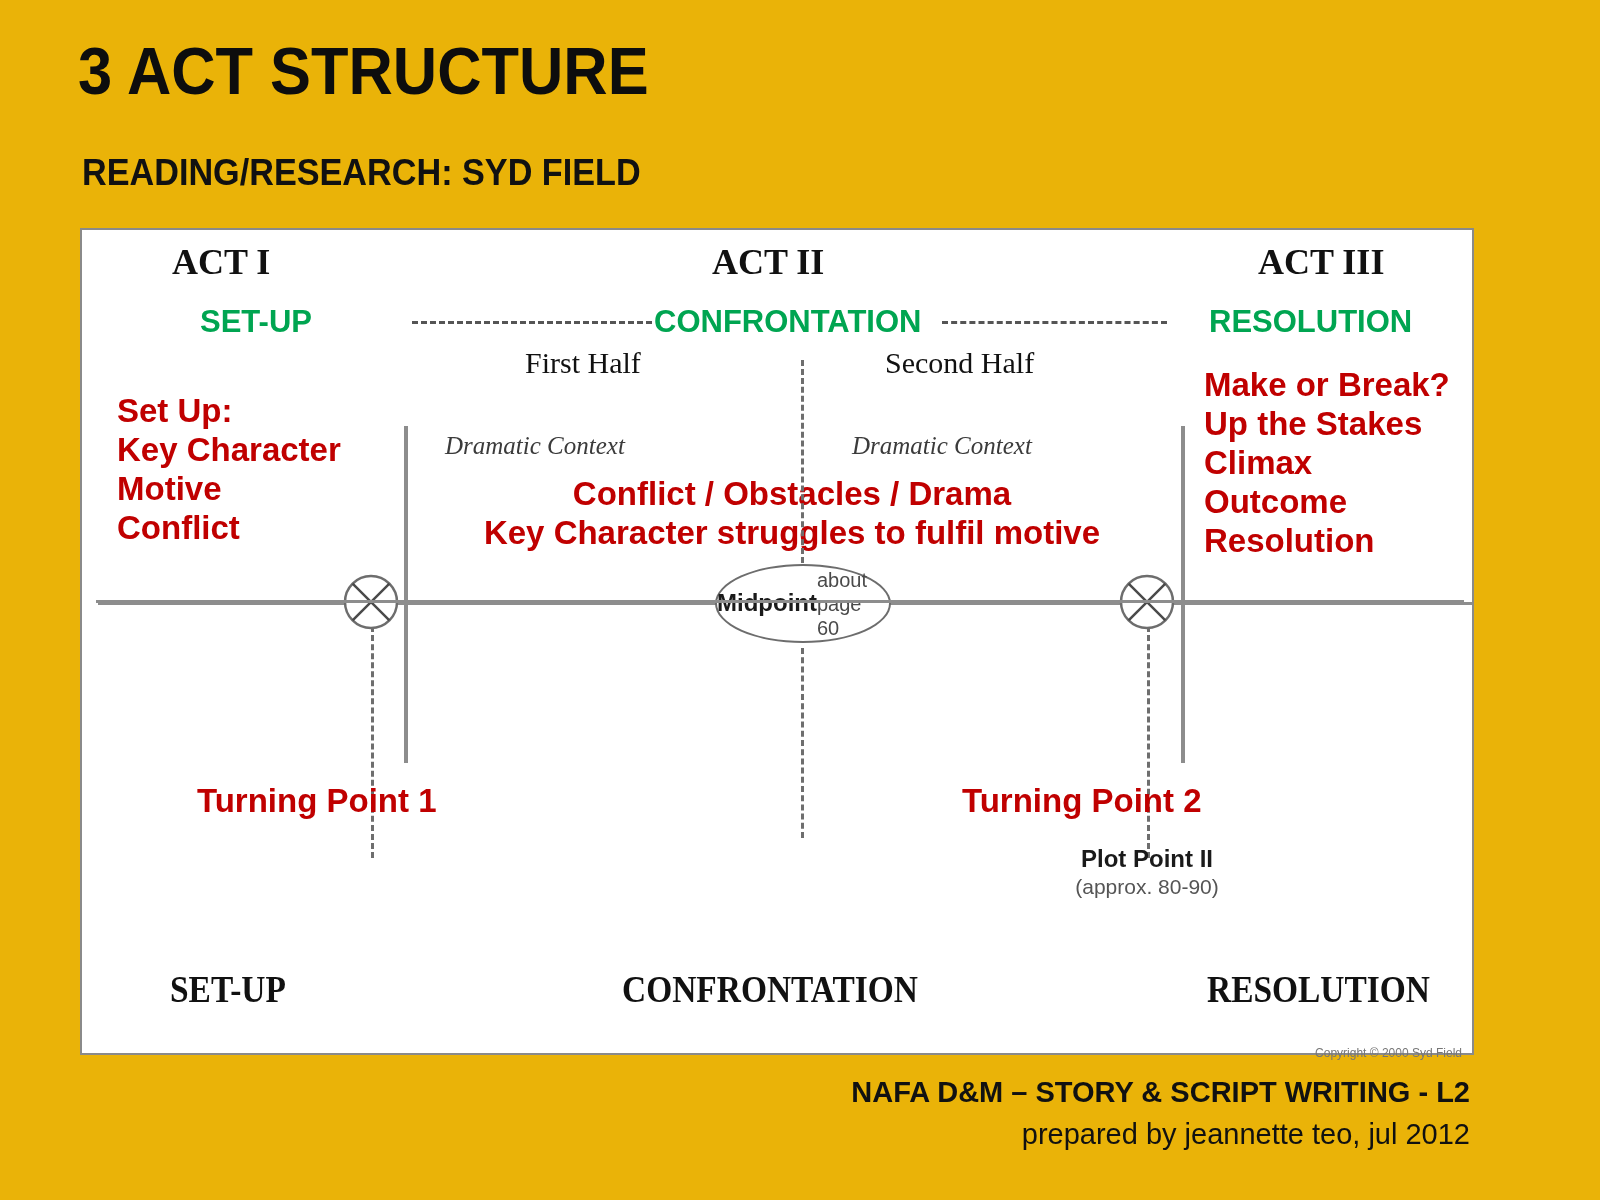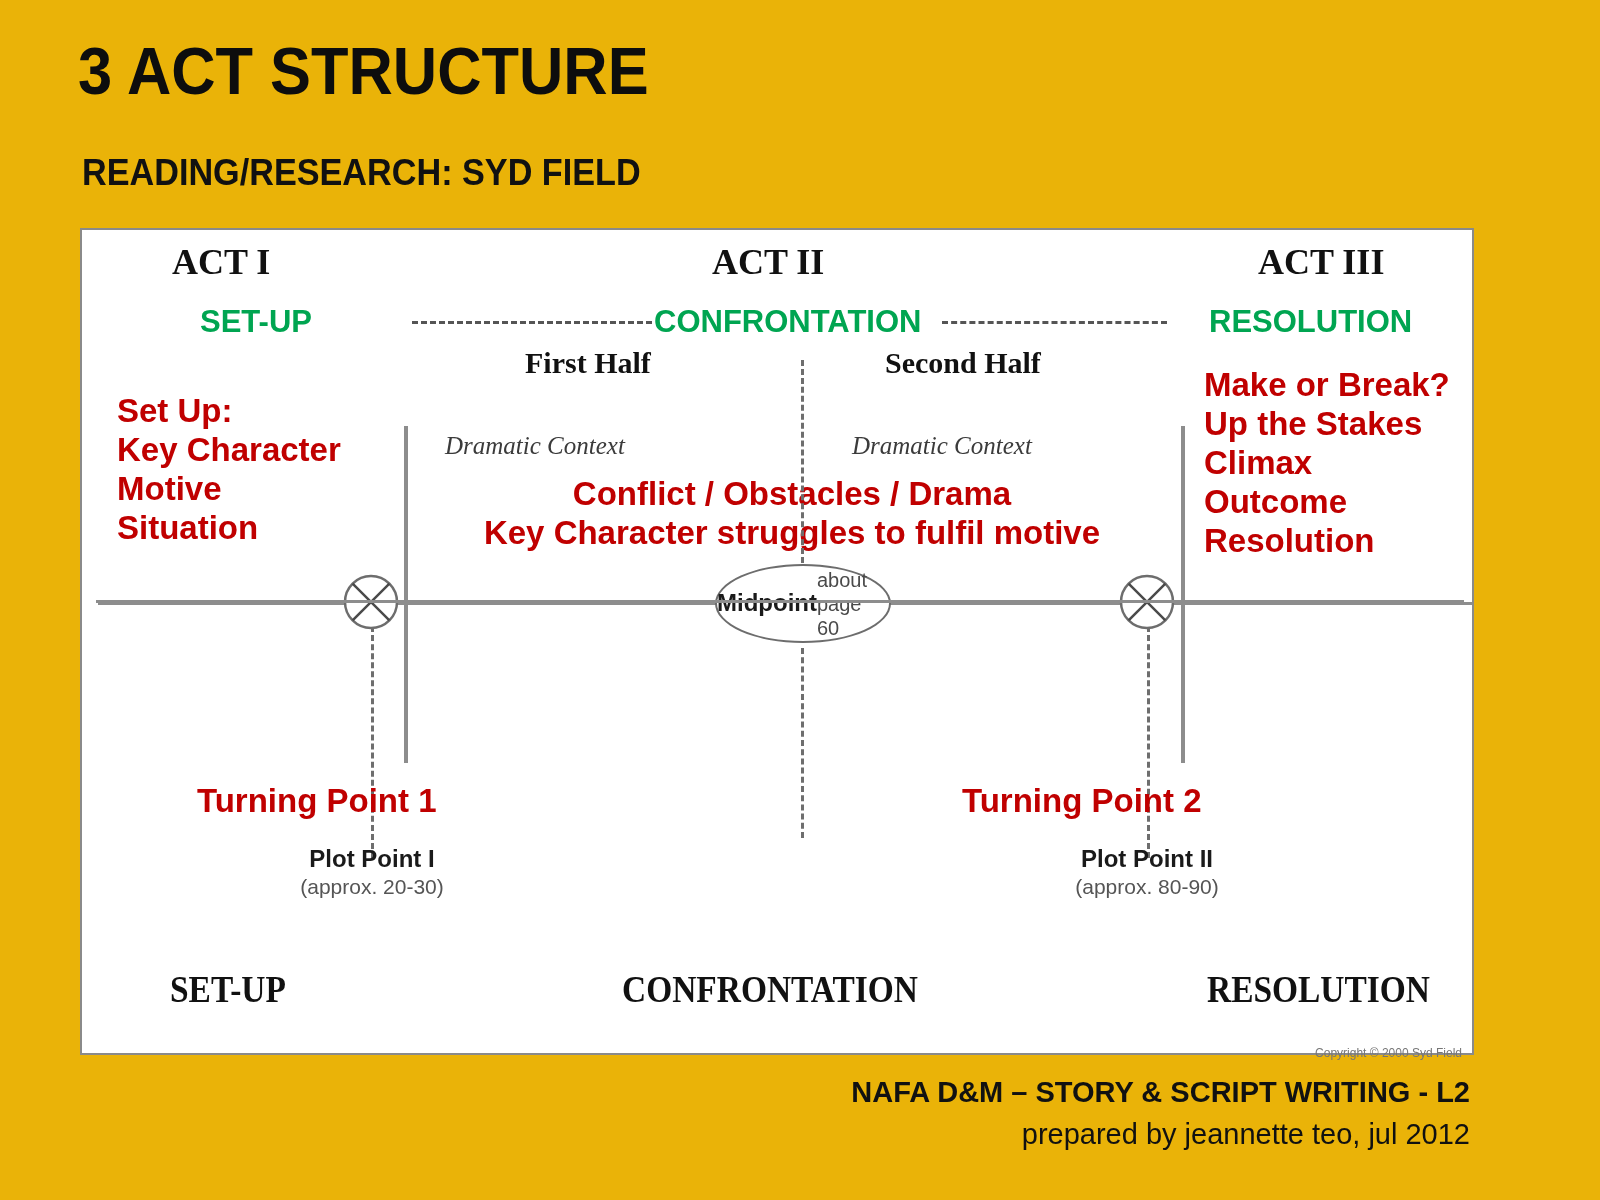--- a/index.html
+++ b/index.html
@@ -57,21 +57,21 @@
   .dashline {
     position: absolute; top: 91px; height: 0;
     border-top: 3px dashed #555;
   }
   .dash-left  { left: 330px; width: 240px; }
   .dash-right { left: 860px; width: 225px; }
 
   
   .half {
     position: absolute; font-family: "Liberation Serif", serif;
-    font-weight: bold; font-size: 30px; color: #111;
+    font-weight: normal; font-size: 30px; color: #111;
     white-space: nowrap; line-height: 1;
   }
   .half1 { left: 443px; top: 118px; }
   .half2 { left: 803px; top: 118px; }
 
   
   .dctx {
     position: absolute; font-family: "Liberation Serif", serif;
     font-style: italic; font-size: 25px; color: #3b3b3b;
     white-space: nowrap; line-height: 1;
@@ -191,21 +191,21 @@
 
     <div class="half half1">First Half</div>
     <div class="half half2">Second Half</div>
 
     <div class="dctx dctx1">Dramatic Context</div>
     <div class="dctx dctx2">Dramatic Context</div>
 
     <div class="red red-left">Set Up:
 Key Character
 Motive
-Situation</div>
+Conflict</div>
     <div class="red red-center">Conflict / Obstacles / Drama
 Key Character struggles to fulfil motive</div>
     <div class="red red-right">Make or Break?
 Up the Stakes
 Climax
 Outcome
 Resolution</div>
 
     <div class="spine"></div>
     <div class="vsolid vs1"></div>
@@ -227,24 +227,20 @@
     </svg>
 
     <div class="midpoint">
       <div class="mid-t1">Midpoint</div>
       <div class="mid-t2">about page 60</div>
     </div>
 
     <div class="red tp1">Turning Point 1</div>
     <div class="red tp2">Turning Point 2</div>
 
-    <div class="pp pp1">
-      <div class="pp-t">Plot Point I</div>
-      <div class="pp-s">(approx. 20-30)</div>
-    </div>
     <div class="pp pp2">
       <div class="pp-t">Plot Point II</div>
       <div class="pp-s">(approx. 80-90)</div>
     </div>
 
     <div class="bot b1">SET-UP</div>
     <div class="bot b2">CONFRONTATION</div>
     <div class="bot b3">RESOLUTION</div>
 
     <div class="copyright">Copyright © 2000 Syd Field</div>

